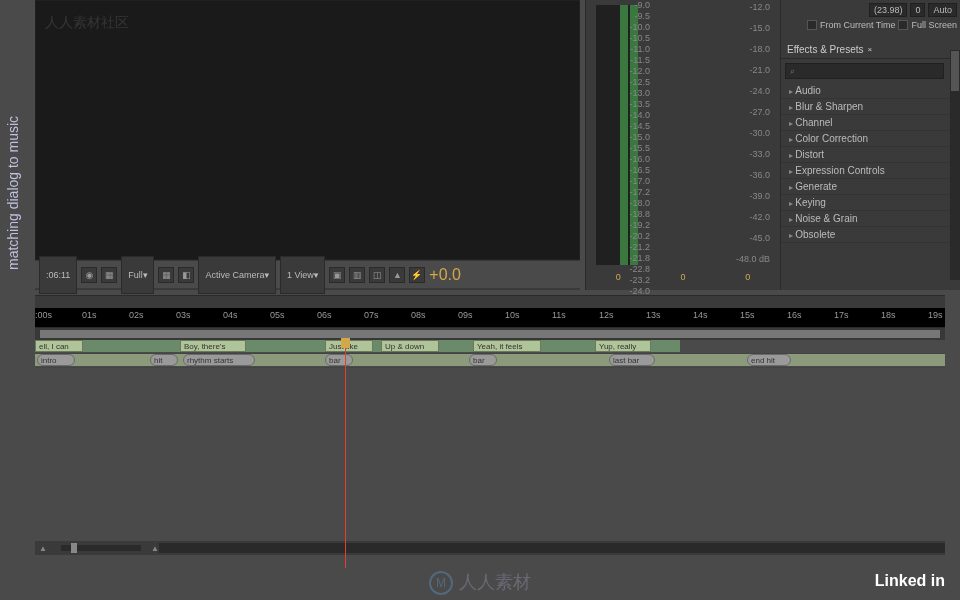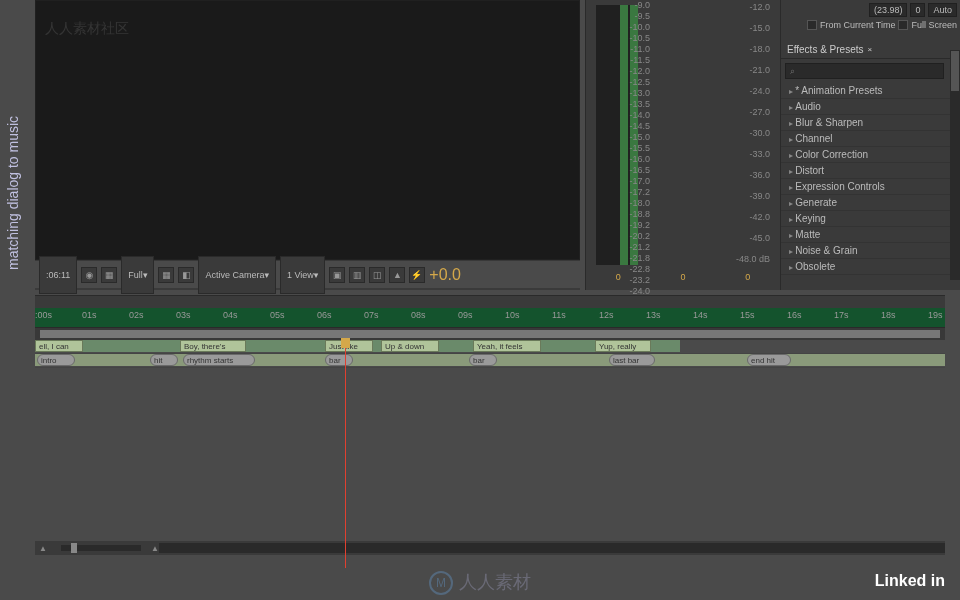--- a/index.html
+++ b/index.html
@@ -30,21 +30,21 @@
     .effects-panel { margin-top: 5px; }
     .effects-header { background: #3a3a3a; padding: 3px 6px; font-size: 10px; color: #ccc; border-bottom: 1px solid #2a2a2a; display: flex; align-items: center; gap: 4px; }
     .search-box { background: #2a2a2a; border: 1px solid #202020; color: #888; font-size: 9px; padding: 2px 4px; margin: 4px; width: calc(100% - 20px); }
     .effects-list { font-size: 10px; color: #bbb; }
     .effects-item { padding: 2px 8px; border-bottom: 1px solid #333; }
     .effects-item:before { content: "▸ "; font-size: 8px; color: #888; }
     .scrollbar-v { position: absolute; right: 0; top: 50px; width: 10px; height: 230px; background: #2a2a2a; }
     .scroll-thumb { width: 8px; height: 40px; background: #555; margin: 1px; }
     
     .timeline-panel { position: absolute; left: 35px; top: 295px; width: 910px; height: 260px; background: #4a4a4a; border-top: 1px solid #2a2a2a; }
-    .timeline-ruler { height: 20px; background: #14532d; position: relative; border-bottom: 1px solid #2a2a2a; overflow: hidden; }
+    .timeline-ruler { height: 20px; background: #000000; position: relative; border-bottom: 1px solid #2a2a2a; overflow: hidden; }
     .ruler-tick { position: absolute; top: 2px; font-size: 9px; color: #999; }
     .workarea { height: 12px; background: #383838; position: relative; }
     .workarea-bar { position: absolute; left: 5px; right: 5px; height: 8px; top: 2px; background: #777; }
     
     .tracks { position: relative; height: 200px; }
     .track-row { height: 14px; position: relative; border-bottom: 1px solid #444; }
     .marker { position: absolute; height: 12px; background: #b0c49a; border: 1px solid #6a7a5a; font-size: 8px; color: #333; padding: 0 3px; white-space: nowrap; top: 0; display: flex; align-items: center; }
     .marker-gray { background: #9a9a9a; border-color: #6a6a6a; border-radius: 6px; }
     .track-bar { position: absolute; left: 0; right: 0; height: 12px; top: 0; }
     .track-bar.green { background: #6a8a6a; }
@@ -158,30 +158,28 @@
       <span>Full Screen</span>
     </div>
   </div>
   <div class="effects-panel">
     <div class="effects-header">
       <span>Effects &amp; Presets</span>
         <span style="font-size:8px">×</span>
     </div>
     <input class="search-box" placeholder="⌕" style="">
     <div class="effects-list">
-      <div class="effects-item">* Animation Presets</div>
       <div class="effects-item">Audio</div>
       <div class="effects-item">Blur &amp; Sharpen</div>
       <div class="effects-item">Channel</div>
       <div class="effects-item">Color Correction</div>
       <div class="effects-item">Distort</div>
       <div class="effects-item">Expression Controls</div>
       <div class="effects-item">Generate</div>
       <div class="effects-item">Keying</div>
-      <div class="effects-item">Matte</div>
       <div class="effects-item">Noise &amp; Grain</div>
       <div class="effects-item">Obsolete</div>
     </div>
     <div class="scrollbar-v">
         <div class="scroll-thumb"></div>
       </div>
   </div>
 </div>
 
 <div class="timeline-panel">
@@ -240,13 +238,13 @@
     <div class="zoom-slider">
         <div class="zoom-handle"></div>
       </div>
     <span style="color:#888;font-size:8px">▲</span>
     <div class="hscroll"></div>
   </div>
 </div>
 
 <div class="linkedin">Linked in</div>
 <div class="bottom-watermark"><span class="circle-logo">M</span><span>人人素材</span></div>
-<div class="watermark" style="top:20px;left:45px">人人素材社区</div>
+<div class="watermark" style="top:14px;left:45px">人人素材社区</div>
 
 </body></html>

